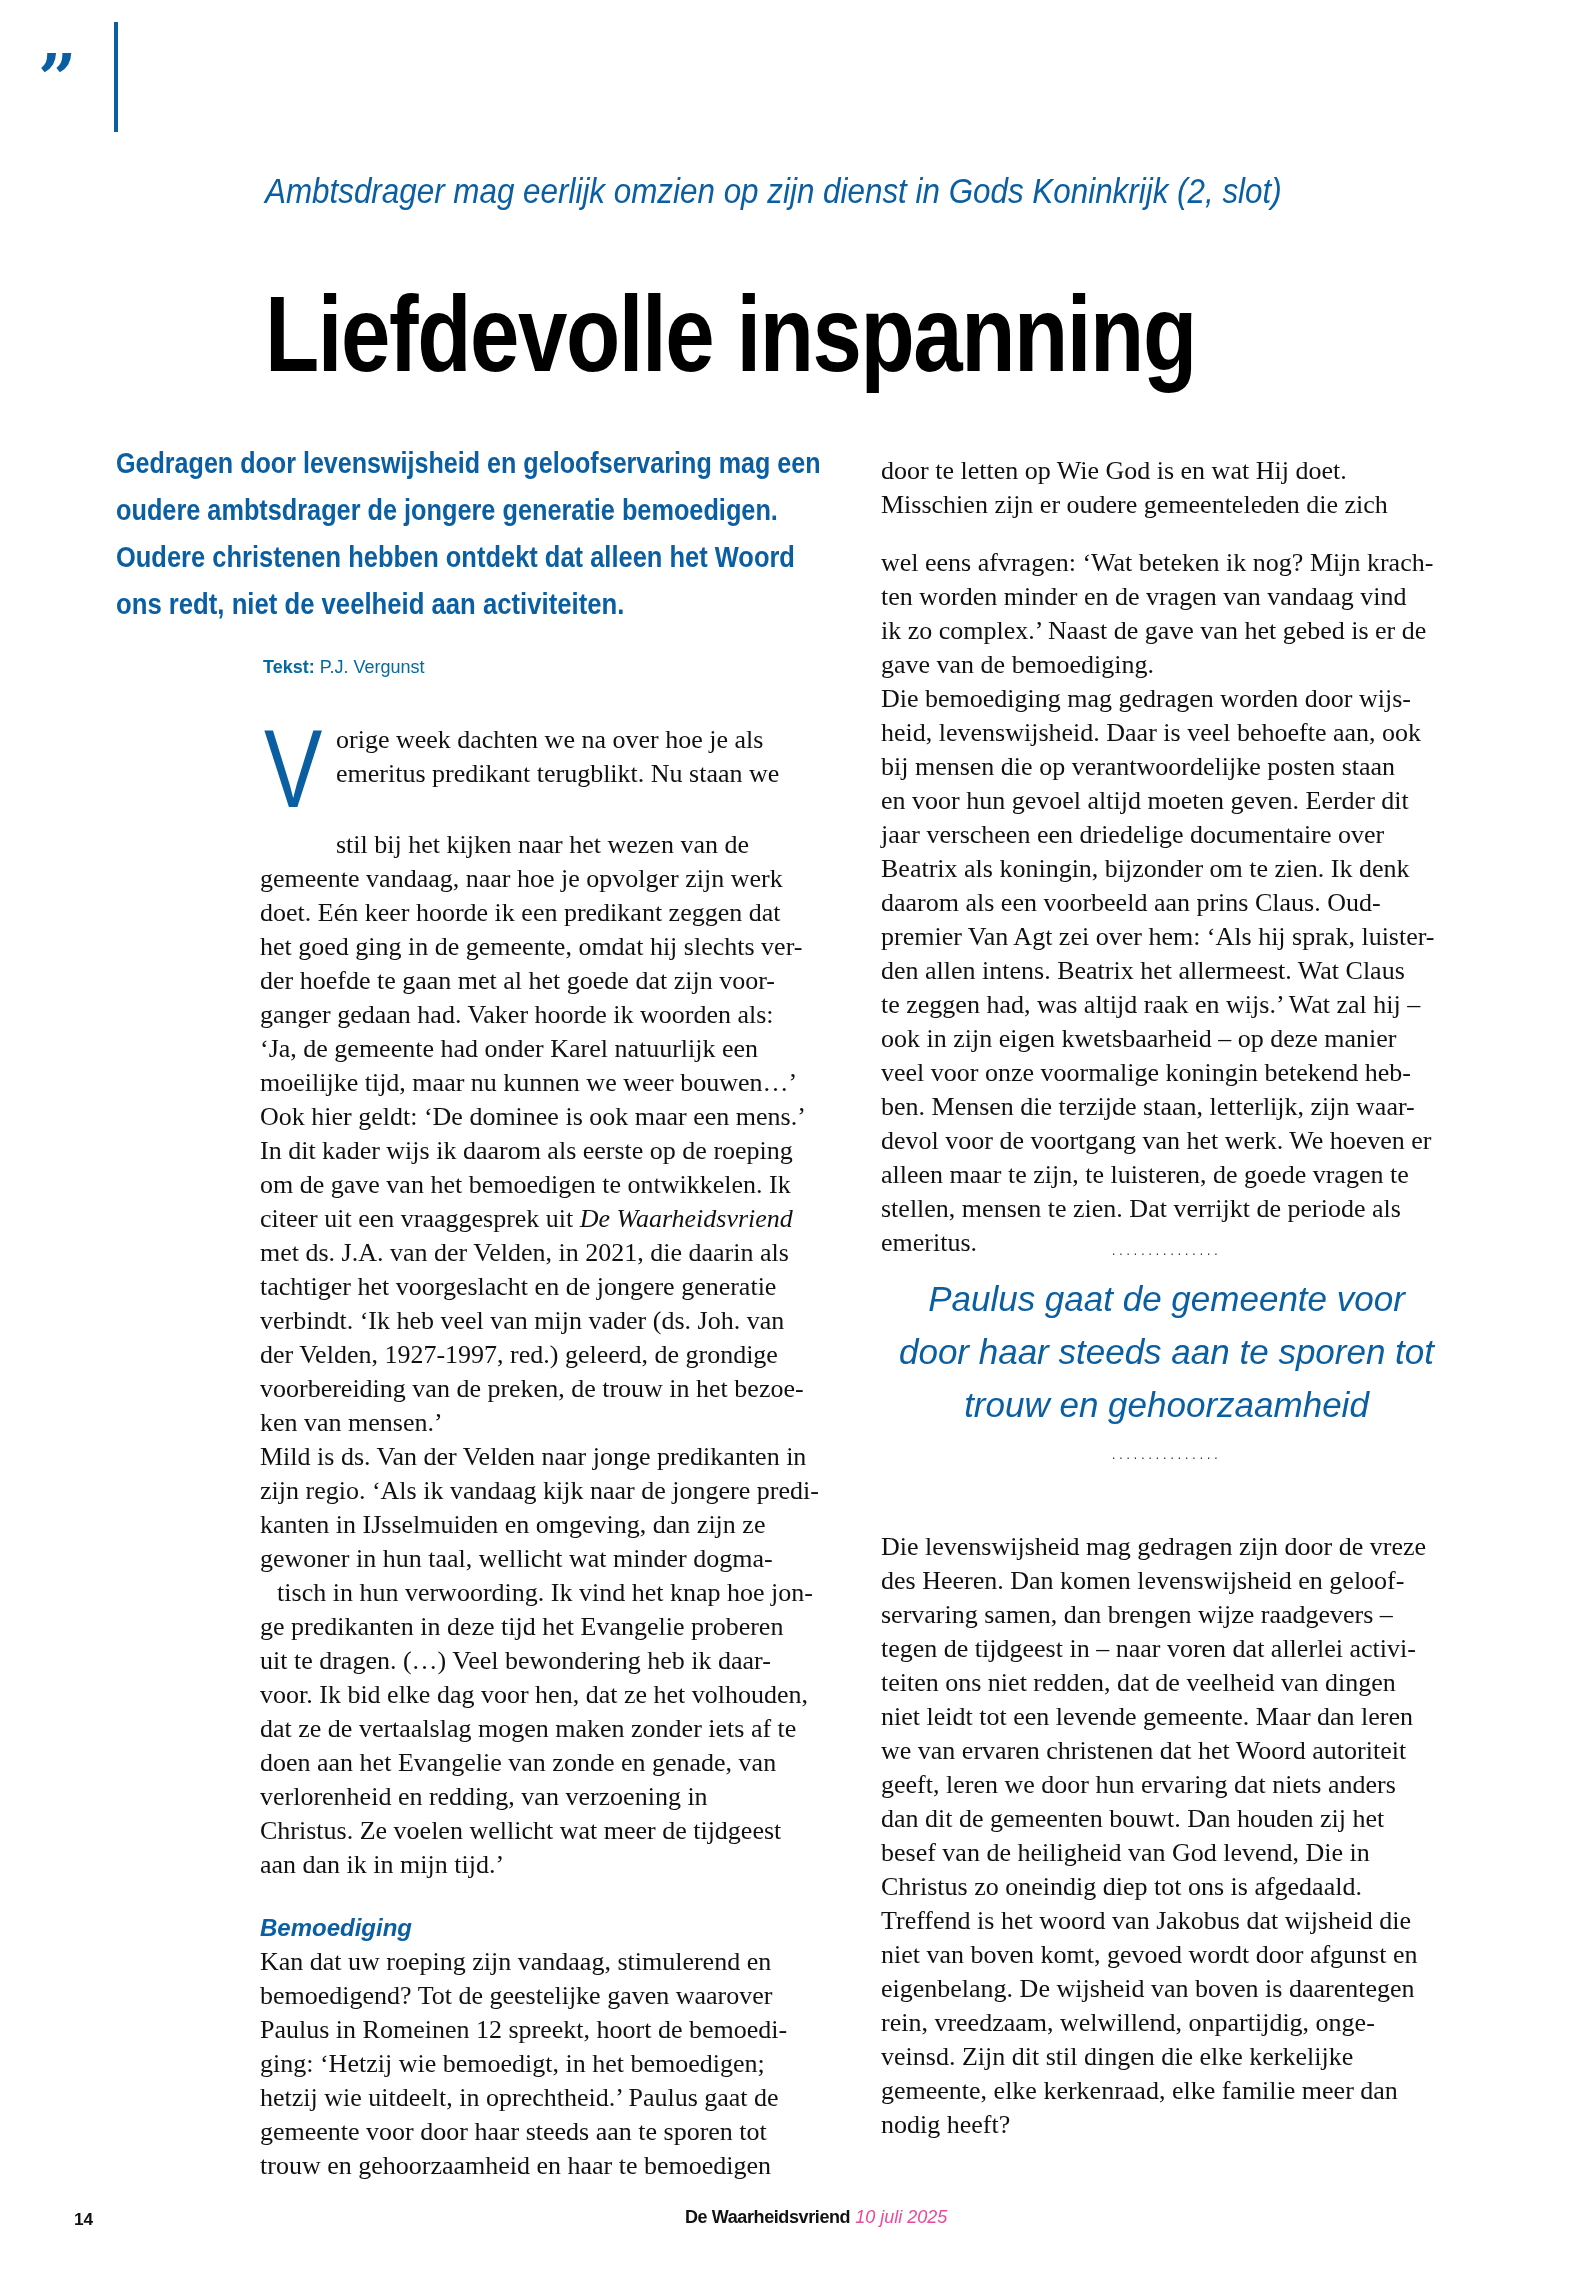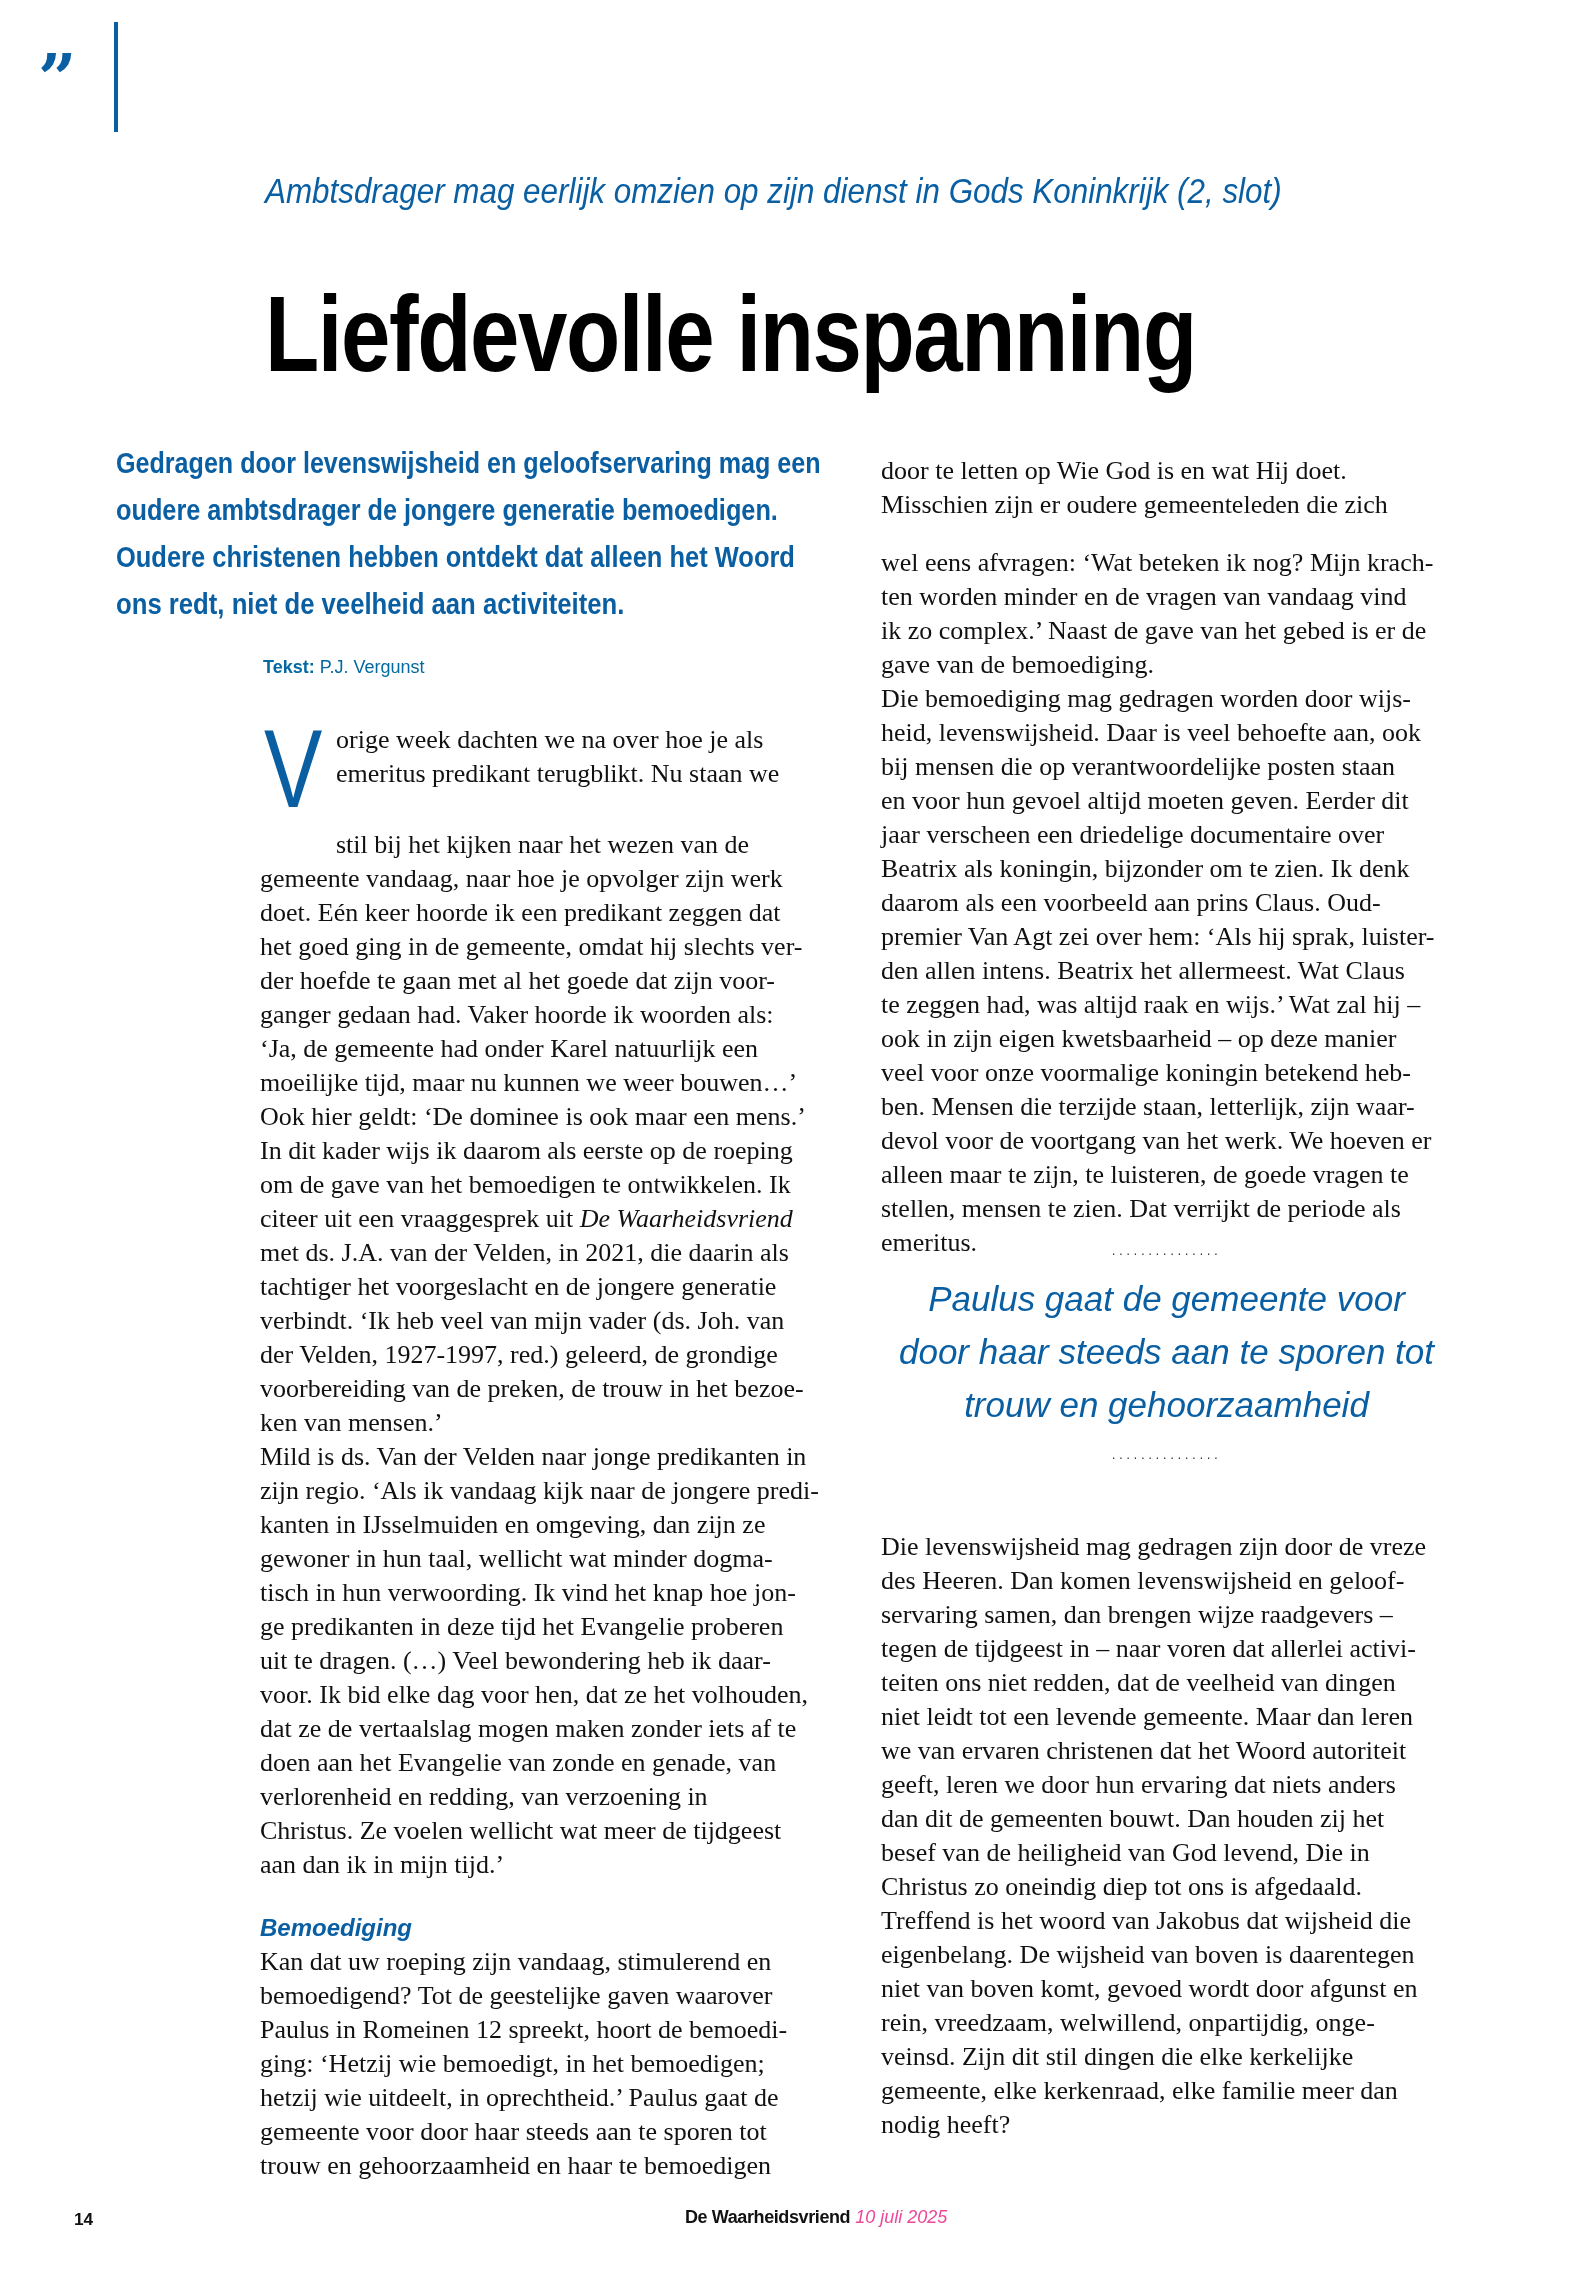--- a/index.html
+++ b/index.html
@@ -118,21 +118,21 @@
     <span class="line" style="display: block;">met ds. J.A. van der Velden, in 2021, die daarin als</span>
     <span class="line" style="display: block;">tachtiger het voorgeslacht en de jongere generatie</span>
     <span class="line" style="display: block;">verbindt. ‘Ik heb veel van mijn vader (ds. Joh. van</span>
     <span class="line" style="display: block;">der Velden, 1927-1997, red.) geleerd, de grondige</span>
     <span class="line" style="display: block;">voorbereiding van de preken, de trouw in het bezoe-</span>
     <span class="line" style="display: block;">ken van mensen.’</span>
     <span class="line" style="display: block;">Mild is ds. Van der Velden naar jonge predikanten in</span>
     <span class="line" style="display: block;">zijn regio. ‘Als ik vandaag kijk naar de jongere predi-</span>
     <span class="line" style="display: block;">kanten in IJsselmuiden en omgeving, dan zijn ze</span>
     <span class="line" style="display: block;">gewoner in hun taal, wellicht wat minder dogma-</span>
-    <span class="line" style="display: block;">tisch in hun verwoording. Ik vind het knap hoe jon-</span>
+    <span class="line" style="display: block; text-align: center;">tisch in hun verwoording. Ik vind het knap hoe jon-</span>
     <span class="line" style="display: block;">ge predikanten in deze tijd het Evangelie proberen</span>
     <span class="line" style="display: block;">uit te dragen. (…) Veel bewondering heb ik daar-</span>
     <span class="line" style="display: block;">voor. Ik bid elke dag voor hen, dat ze het volhouden,</span>
     <span class="line" style="display: block;">dat ze de vertaalslag mogen maken zonder iets af te</span>
     <span class="line" style="display: block;">doen aan het Evangelie van zonde en genade, van</span>
     <span class="line" style="display: block;">verlorenheid en redding, van verzoening in</span>
     <span class="line" style="display: block;">Christus. Ze voelen wellicht wat meer de tijdgeest</span>
     <span class="line" style="display: block;">aan dan ik in mijn tijd.’</span>
     <span class="gap"></span>
     <span class="subhead">Bemoediging</span>
@@ -187,22 +187,22 @@
     <span class="line" style="display: block;">servaring samen, dan brengen wijze raadgevers –</span>
     <span class="line" style="display: block;">tegen de tijdgeest in – naar voren dat allerlei activi-</span>
     <span class="line" style="display: block;">teiten ons niet redden, dat de veelheid van dingen</span>
     <span class="line" style="display: block;">niet leidt tot een levende gemeente. Maar dan leren</span>
     <span class="line" style="display: block;">we van ervaren christenen dat het Woord autoriteit</span>
     <span class="line" style="display: block;">geeft, leren we door hun ervaring dat niets anders</span>
     <span class="line" style="display: block;">dan dit de gemeenten bouwt. Dan houden zij het</span>
     <span class="line" style="display: block;">besef van de heiligheid van God levend, Die in</span>
     <span class="line" style="display: block;">Christus zo oneindig diep tot ons is afgedaald.</span>
     <span class="line" style="display: block;">Treffend is het woord van Jakobus dat wijsheid die</span>
+    <span class="line" style="display: block;">niet van boven komt, gevoed wordt door afgunst en</span>
     <span class="line" style="display: block;">eigenbelang. De wijsheid van boven is daarentegen</span>
-    <span class="line" style="display: block;">niet van boven komt, gevoed wordt door afgunst en</span>
     <span class="line" style="display: block;">rein, vreedzaam, welwillend, onpartijdig, onge-</span>
     <span class="line" style="display: block;">veinsd. Zijn dit stil dingen die elke kerkelijke</span>
     <span class="line" style="display: block;">gemeente, elke kerkenraad, elke familie meer dan</span>
     <span class="line" style="display: block;">nodig heeft?</span>
   </div>
 
 <div class="abs footer-page">14</div>
 <div class="abs footer-pub">
   <b>De Waarheidsvriend</b>
   <i>10 juli 2025</i>

